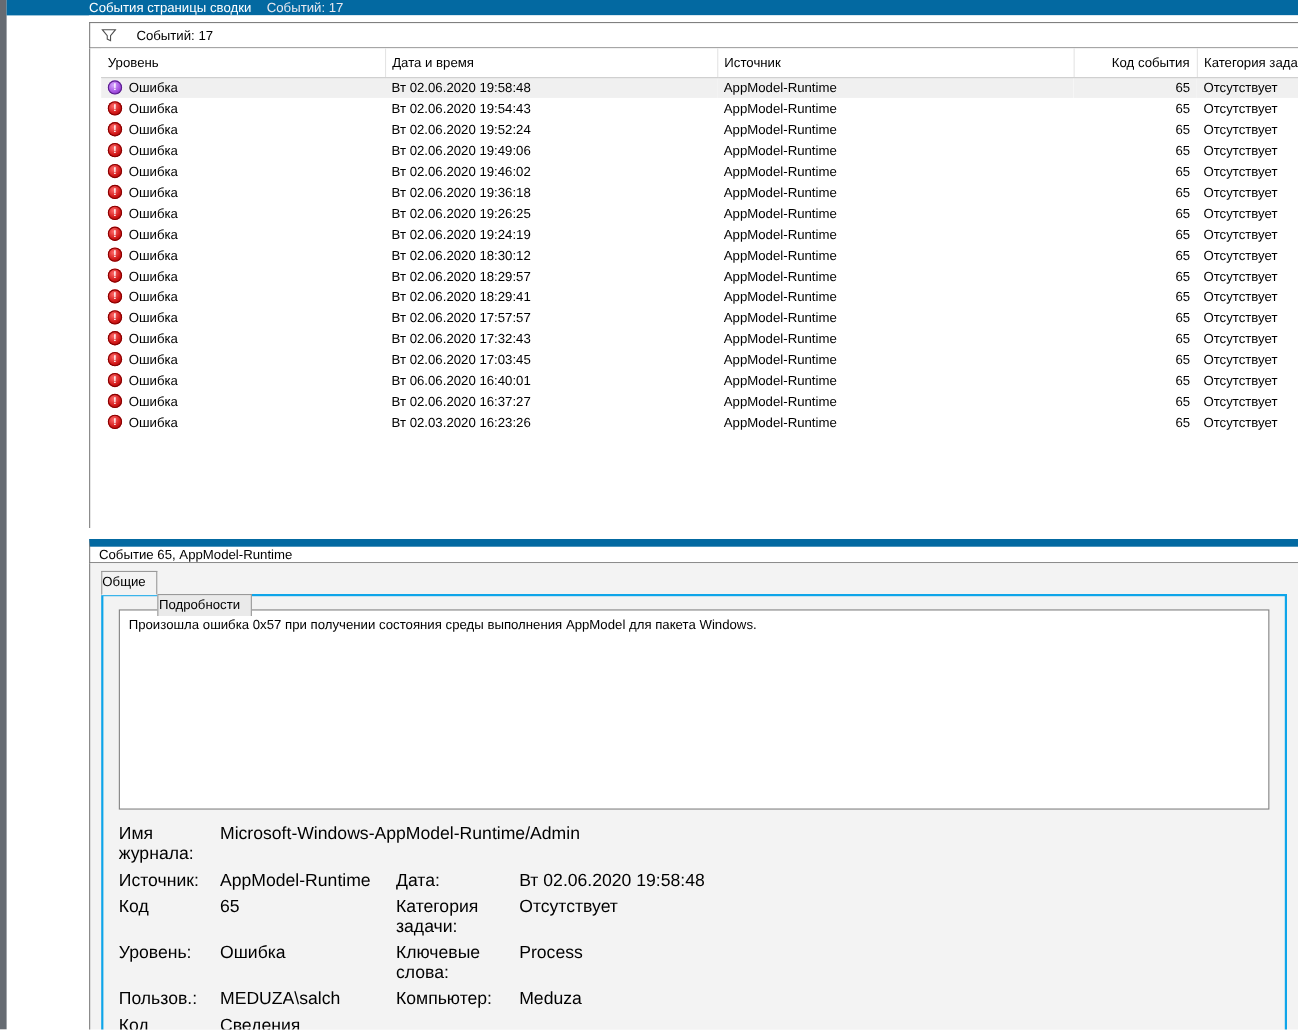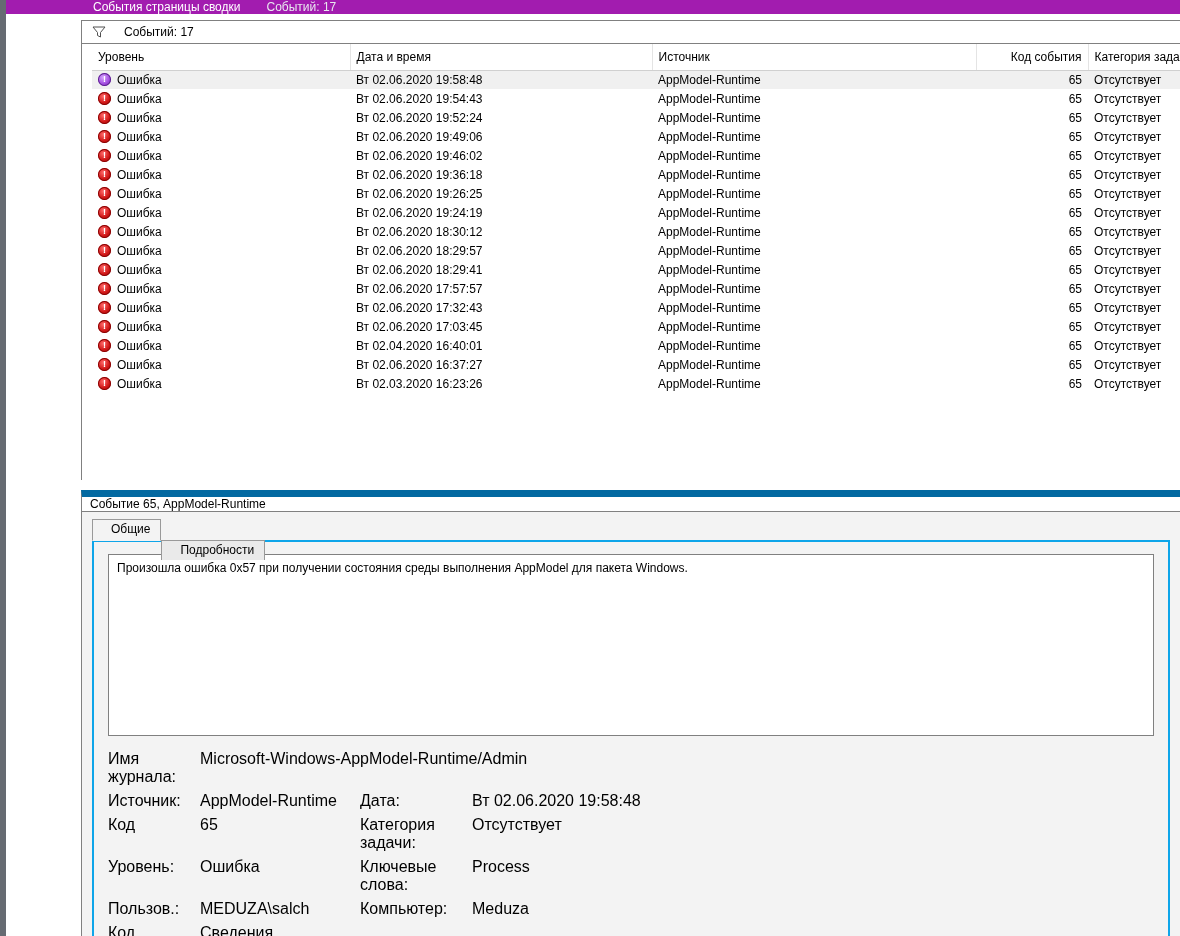--- a/index.html
+++ b/index.html
@@ -12,24 +12,23 @@
     color: #000;
   }
   .outer {
     border-left: 6px solid #666b72;
     width: 1180px; height: 936px;
     display: flex; flex-direction: column;
   }
   .left-spacer { width: 75px; flex: 0 0 75px; }
   .row-area { display: flex; flex-direction: row; }
   .title-bar {
-    height: 20px; background: #a21caf; color: #fff;
+    height: 20px; background: #0369a1; color: #fff;
     display: flex; align-items: center;
     padding-left: 0;
-    gap: 12px;
   }
   .title-bar .pad { width: 75px; }
   .title-bar .t1 { font-weight: 400; color: #fff; padding-right: 14px; }
   .title-bar .t2 { color: #e8e8ef; }
   .top-strip {
     height: 6px; background: #fff;
   }
   .filter-bar {
     height: 24px; display: flex; align-items: center;
     border-top: 1px solid #808080;
@@ -94,21 +93,21 @@
     background: #f3f3f3;
     padding: 6px 10px 0 10px;
     flex: 1 1 auto;
     display:flex; flex-direction:column;
   }
   .tabs {
     display:flex; gap:0; height:22px;
   }
   .tab {
     border:1px solid #999; border-bottom:none;
-    padding: 2px 10px 0 18px; background:#f3f3f3;
+    padding: 2px 10px 0 0; background:#f3f3f3;
     position:relative; top:1px;
     color:#000;
     cursor:default;
   }
   .tab.active { background:#f3f3f3; border-bottom:1px solid #f3f3f3; z-index:2; }
   .tab.inactive { background:#eaeaea; top:2px; height:20px;margin-top:20px; }
   .tab-panel {
     border:2px solid #0ea5e9; flex:1 1 auto; background:#f3f3f3;
     padding: 12px 14px 10px 14px;
     display:flex; flex-direction:column;
@@ -343,21 +342,21 @@
                 <td class="right">65</td>
                 <td>Отсутствует</td>
               </tr>
               <tr class="row">
                 <td>
                   <div class="lvl-cell">
                     <span class="err-icon">!</span>
                     <span>Ошибка</span>
                   </div>
                 </td>
-                <td>Вт 02.04.2020 16:40:01</td>
+                <td>Вт 06.06.2020 16:40:01</td>
                 <td>AppModel-Runtime</td>
                 <td class="right">65</td>
                 <td>Отсутствует</td>
               </tr>
               <tr class="row">
                 <td>
                   <div class="lvl-cell">
                     <span class="err-icon">!</span>
                     <span>Ошибка</span>
                   </div>

